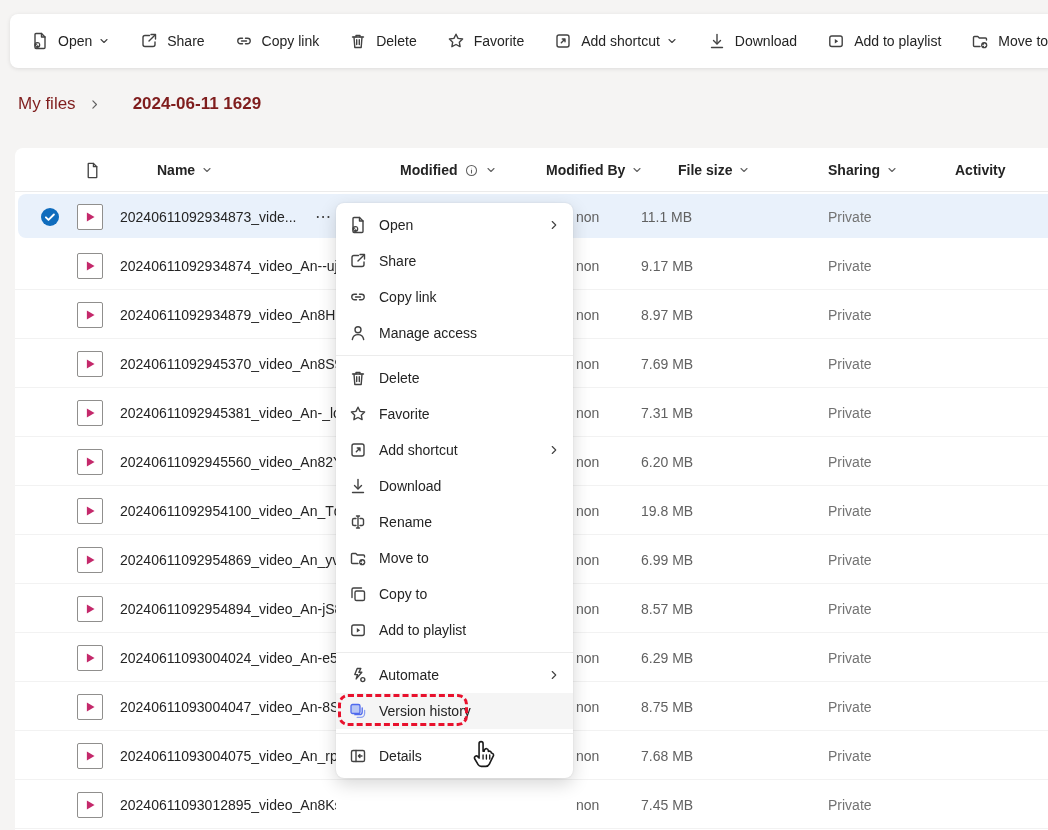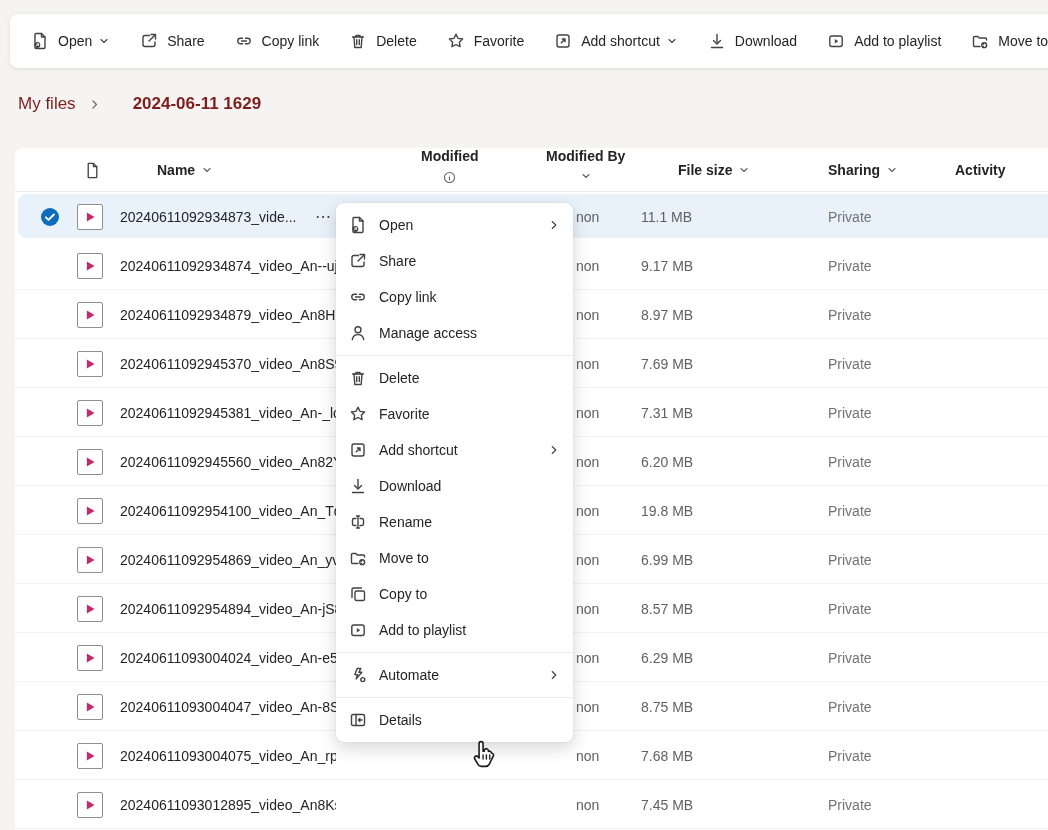--- a/index.html
+++ b/index.html
@@ -195,36 +195,36 @@
         </span>
       </div>
       <div class="th" style="left: 105px; margin-left: 37px;">
         <span>Name</span>
         <span class="sort">
           <svg width="12" height="12" viewBox="0 0 20 20" fill="none" stroke="currentColor" stroke-width="1.8" stroke-linecap="round" stroke-linejoin="round">
             <path d="M5 7.5l5 5 5-5"></path>
           </svg>
         </span>
       </div>
-      <div class="th" style="left: 406px; flex-direction: column;">
+      <div class="th" style="left: 385px;">
         <span>Modified</span>
         <span class="info">
           <svg width="15" height="15" viewBox="0 0 20 20" fill="none" stroke="currentColor" stroke-width="1.4" stroke-linecap="round">
             <circle cx="10" cy="10" r="6.7"></circle>
             <path d="M10 9.2v4"></path>
             <circle cx="10" cy="6.8" r="0.5" fill="currentColor" stroke="none"></circle>
           </svg>
         </span>
         <span class="sort">
           <svg width="12" height="12" viewBox="0 0 20 20" fill="none" stroke="currentColor" stroke-width="1.8" stroke-linecap="round" stroke-linejoin="round">
             <path d="M5 7.5l5 5 5-5"></path>
           </svg>
         </span>
       </div>
-      <div class="th" style="left: 531px; flex-direction: column;">
+      <div class="th" style="left: 531px;">
         <span>Modified By</span>
         <span class="sort">
           <svg width="12" height="12" viewBox="0 0 20 20" fill="none" stroke="currentColor" stroke-width="1.8" stroke-linecap="round" stroke-linejoin="round">
             <path d="M5 7.5l5 5 5-5"></path>
           </svg>
         </span>
       </div>
       <div class="th" style="left: 663px;">
         <span>File size</span>
         <span class="sort">
@@ -590,20 +590,31 @@
           <circle cx="14.8" cy="14.6" r="2"></circle>
         </svg>
       </span>
       <span class="mi-label">Automate</span>
       <span class="sub">
         <svg width="14" height="14" viewBox="0 0 20 20" fill="none" stroke="currentColor" stroke-width="1.6" stroke-linecap="round" stroke-linejoin="round">
           <path d="M7.5 5l5 5-5 5"></path>
         </svg>
       </span>
     </div>
+    <div class="mi highlighted">
+      <span class="ico">
+        <svg width="20" height="20" viewBox="0 0 20 20" fill="none" stroke-linecap="round" stroke-linejoin="round">
+          <rect x="3" y="3.5" width="9" height="9" rx="1.6" fill="#b7c6f4" stroke="#4f6aed" stroke-width="1.3"></rect>
+          <path d="M14.2 6.8v4.2a2.7 2.7 0 0 1-2.7 2.7H6.8" stroke="#4f6aed" stroke-width="1.3"></path>
+          <path d="M16.6 9.3v3.2a3.9 3.9 0 0 1-3.9 3.9H9.2" stroke="#8ba0f1" stroke-width="1.3"></path>
+        </svg>
+      </span>
+      <span class="mi-label">Version history</span>
+      <div class="annotation-box"></div>
+    </div>
     <div class="menu-divider"></div>
     <div class="mi">
       <span class="ico">
         <svg width="20" height="20" viewBox="0 0 20 20" fill="none" stroke="currentColor" stroke-width="1.4" stroke-linecap="round" stroke-linejoin="round">
           <rect x="3.5" y="4.5" width="13" height="11" rx="1.6"></rect>
           <path d="M8 4.5v11"></path>
           <path d="M14 10h-3.6M11.9 8.5L10.4 10l1.5 1.5"></path>
         </svg>
       </span>
       <span class="mi-label">Details</span>

